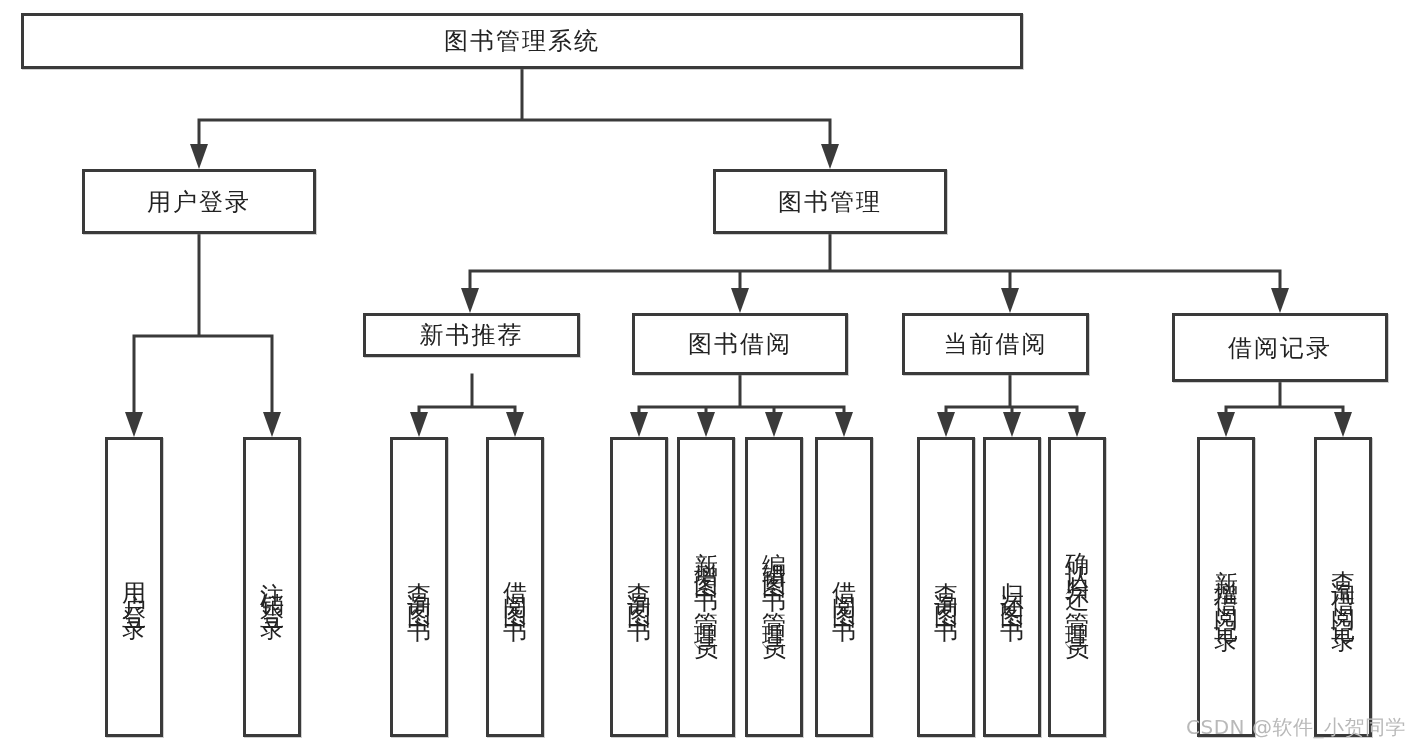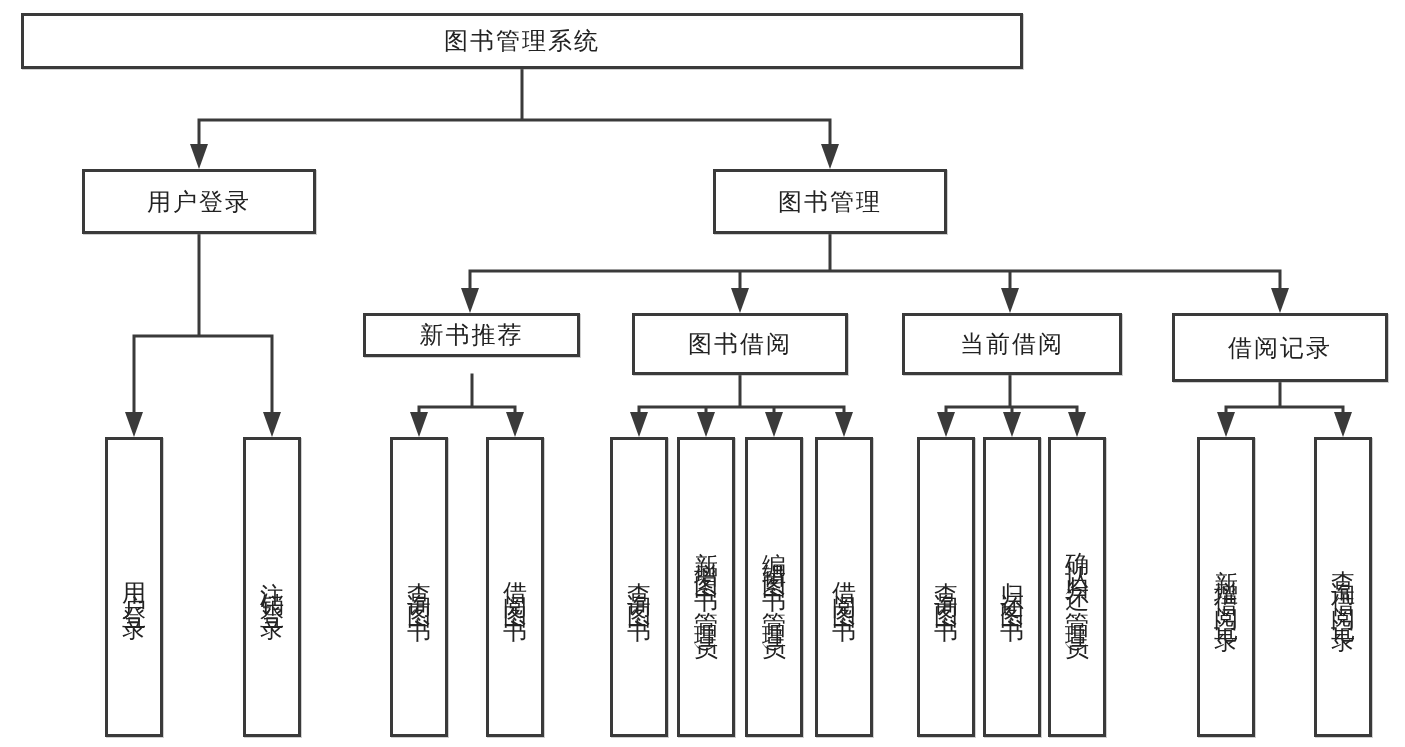--- a/index.html
+++ b/index.html
@@ -112,21 +112,21 @@
   <div class="node" style="left:713px; top:169px; width:234px; height:65px;">
     <span class="h-label">图书管理</span>
   </div>
 
   <div class="node" style="left:363px; top:313px; width:217px; height:44px;">
     <span class="h-label">新书推荐</span>
   </div>
   <div class="node" style="left:632px; top:313px; width:216px; height:62px;text-align:right;">
     <span class="h-label">图书借阅</span>
   </div>
-  <div class="node" style="left:902px; top:313px; width:220px; height:62px;">
+  <div class="node" style="left:902px; top:313px; width:187px; height:62px;">
     <span class="h-label">当前借阅</span>
   </div>
   <div class="node" style="left:1172px; top:313px; width:216px; height:69px;">
     <span class="h-label">借阅记录</span>
   </div>
 
   <div class="node v-box" style="left:105px; top:437px; width:58px; height:300px;">
     <span class="v-label">用户登录</span>
   </div>
   <div class="node v-box" style="left:243px; top:437px; width:58px; height:300px;">
@@ -163,14 +163,15 @@
     <span class="v-label">确认归还（管理员）</span>
   </div>
 
   <div class="node v-box" style="left:1197px; top:437px; width:58px; height:300px;">
     <span class="v-label">新增借阅记录</span>
   </div>
   <div class="node v-box" style="left:1314px; top:437px; width:58px; height:300px;">
     <span class="v-label">查询借阅记录</span>
   </div>
 
+  <div class="watermark">CSDN @软件_小贺同学</div>
 
 </div>
 
 </body></html>

